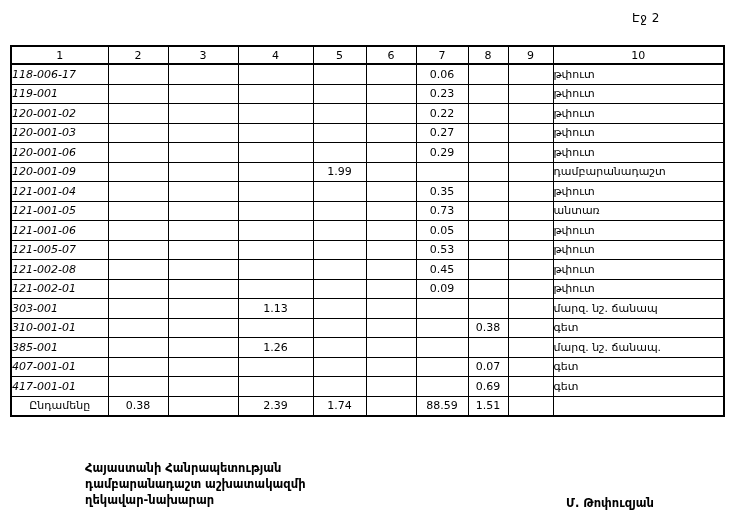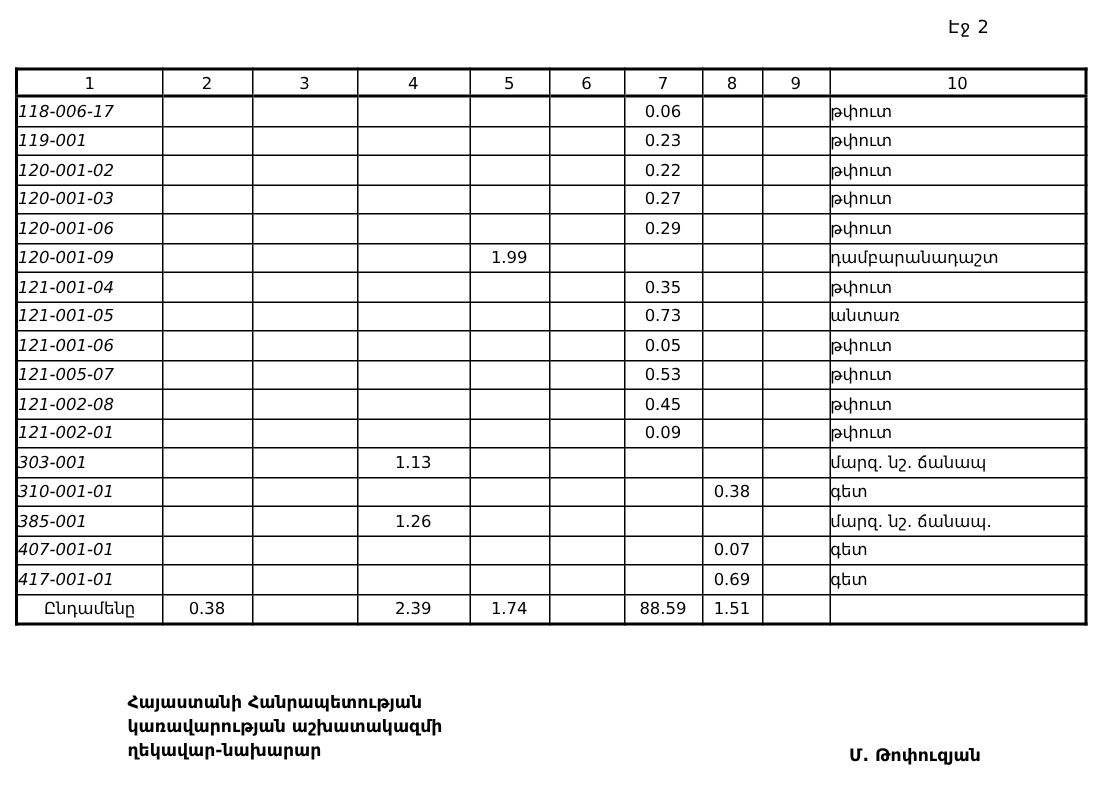--- a/index.html
+++ b/index.html
@@ -329,19 +329,19 @@
           <td class="c-num">88.59</td>
           <td class="c-num">1.51</td>
           <td class="c-num"></td>
           <td class="c-text"></td>
         </tr>
       </tbody>
   </table>
 
   <div class="org-block">
     <div>Հայաստանի Հանրապետության</div>
-    <div>կառավարության աշխատակազմի</div>
+    <div>դամբարանադաշտ աշխատակազմի</div>
     <div>ղեկավար-նախարար</div>
   </div>
 
   <div class="signature">Մ. Թոփուզյան</div>
 
 </div>
 
 </body></html>

